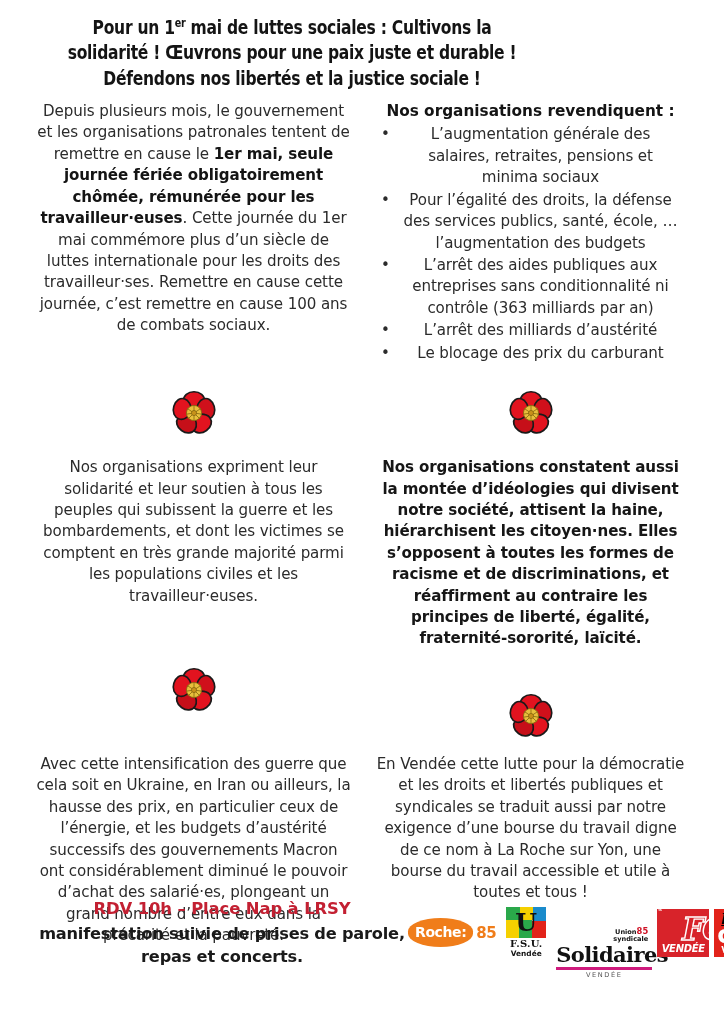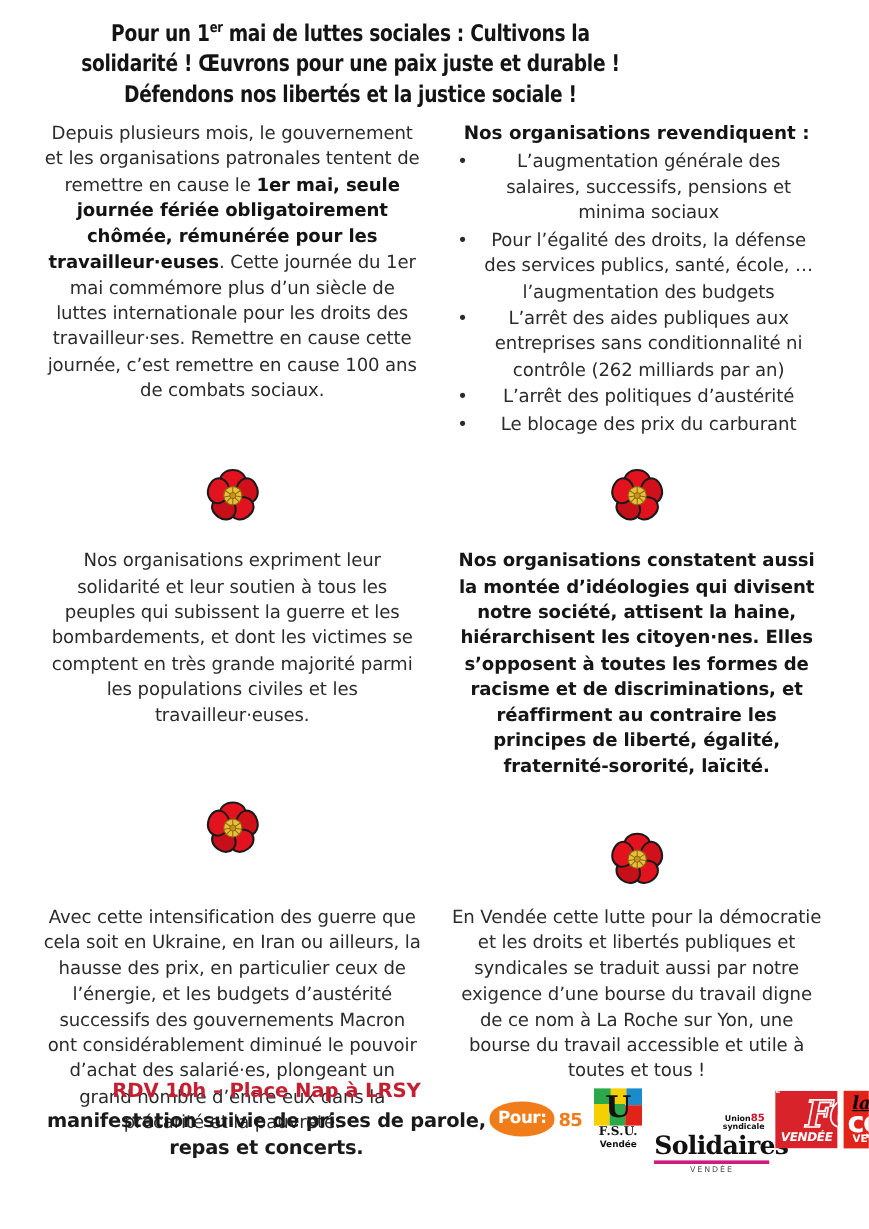--- a/index.html
+++ b/index.html
@@ -358,24 +358,24 @@
 
   <div class="columns">
 
     <div class="col">
       <p class="para"><span>Depuis plusieurs mois, le gouvernement et les organisations patronales tentent de remettre en cause le </span><b>1er mai, seule journée fériée obligatoirement chômée, rémunérée pour les travailleur·euses</b><span>. Cette journée du 1er mai commémore plus d’un siècle de luttes internationale pour les droits des travailleur·ses. Remettre en cause cette journée, c’est remettre en cause 100 ans de combats sociaux.</span></p>
     </div>
 
     <div class="col">
       <div class="demands-head">Nos organisations revendiquent :</div>
       <ul class="demands">
-        <li>L’augmentation générale des salaires, successifs, pensions et minima sociaux</li>
+        <li>L’augmentation générale des salaires, retraites, pensions et minima sociaux</li>
         <li>Pour l’égalité des droits, la défense des services publics, santé, école, … l’augmentation des budgets</li>
-        <li>L’arrêt des aides publiques aux entreprises sans conditionnalité ni contrôle (262 milliards par an)</li>
-        <li>L’arrêt des politiques d’austérité</li>
+        <li>L’arrêt des aides publiques aux entreprises sans conditionnalité ni contrôle (363 milliards par an)</li>
+        <li>L’arrêt des milliards d’austérité</li>
         <li>Le blocage des prix du carburant</li>
       </ul>
     </div>
   </div>
 
   <div class="columns" style="margin-top:20px;">
     <div class="col flower-row">
       <svg class="flower" width="56" height="56" viewBox="0 0 100 100" aria-hidden="true">
         <g stroke="#1a1a1a" stroke-width="3">
           <path fill="#e2131f" d="M50 12c11 0 19 7 19 16 0 7-6 13-19 20-13-7-19-13-19-20 0-9 8-16 19-16z"></path>
@@ -493,21 +493,21 @@
   <div class="bottom">
 
     <div class="cta">
       <div class="cta-line1">RDV 10h – Place Nap à LRSY</div>
       <div class="cta-line2">manifestation suivie de prises de parole, repas et concerts.</div>
     </div>
 
     <div class="logos">
 
       <div class="logo-cfdt">
-        <span class="cfdt-pill">Pour:</span>
+        <span class="cfdt-pill">Roche:</span>
         <span class="cfdt-85">85</span>
       </div>
 
       <div class="logo-fsu">
         <div class="fsu-mark">
           <span class="blk" style="left:0;top:0;width:14px;height:13px;background:#2aa84a;"></span>
           <span class="blk" style="left:14px;top:0;width:13px;height:13px;background:#f5d000;"></span>
           <span class="blk" style="left:27px;top:0;width:13px;height:14px;background:#1a8bcb;"></span>
           <span class="blk" style="left:0;top:13px;width:13px;height:18px;background:#f5d000;"></span>
           <span class="blk" style="left:13px;top:13px;width:13px;height:18px;background:#2aa84a;"></span>

